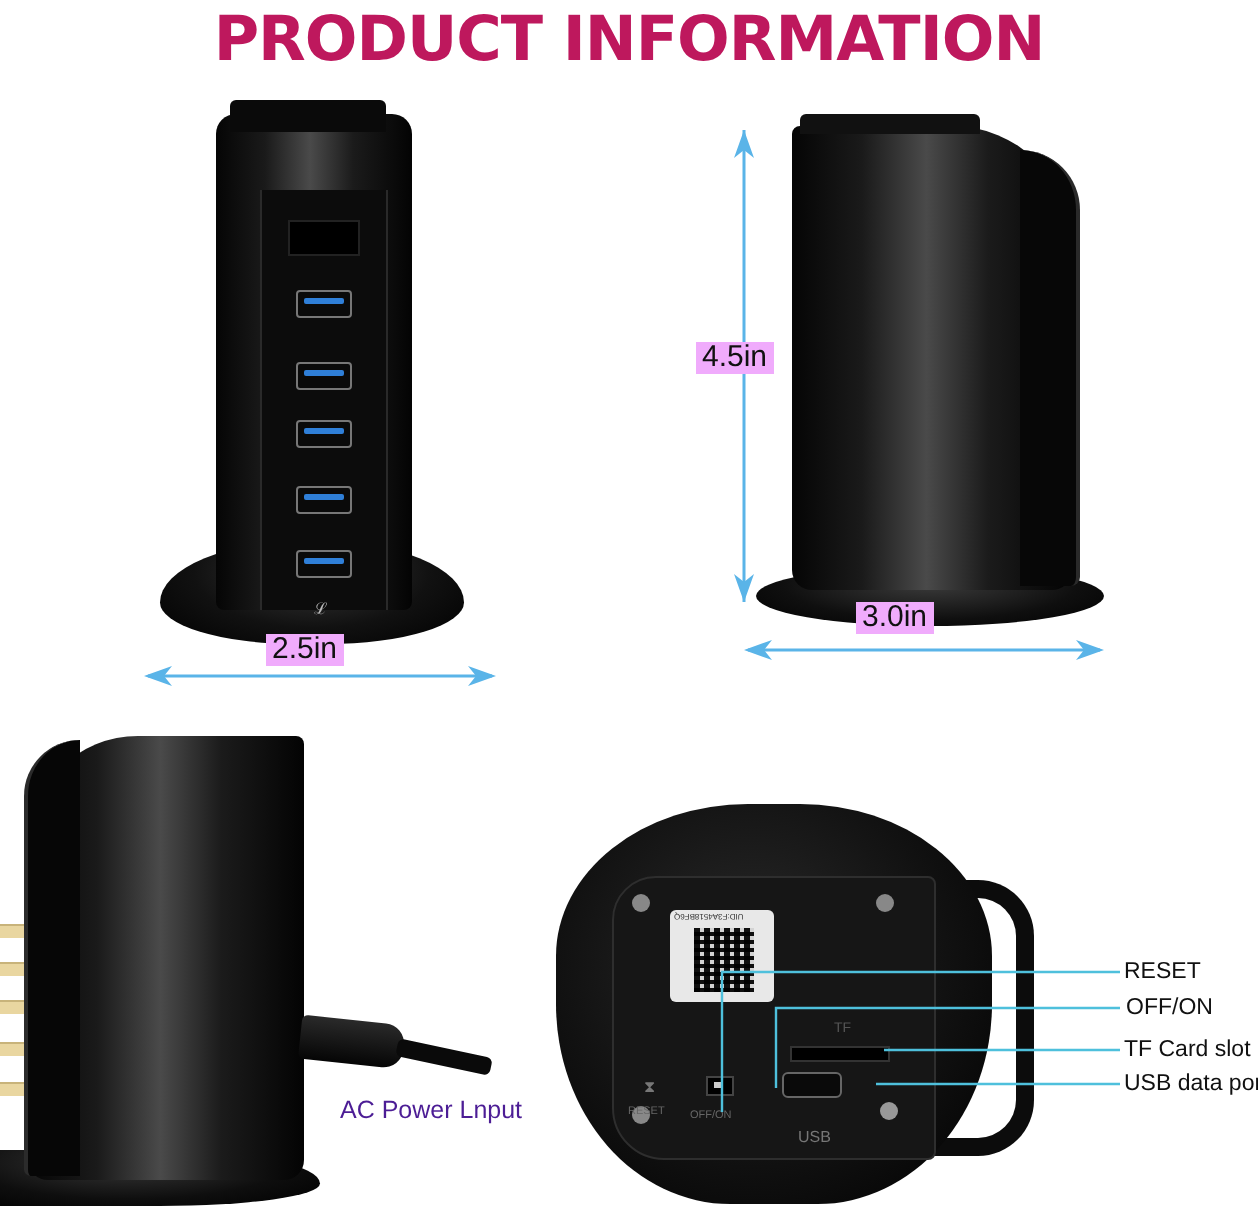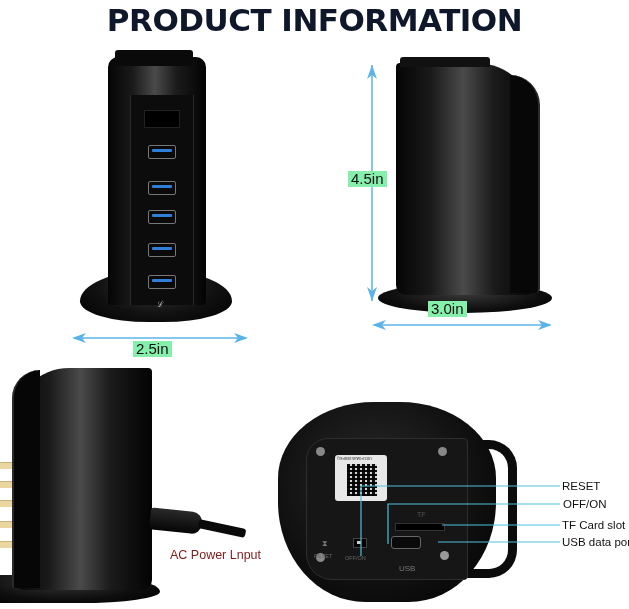--- a/index.html
+++ b/index.html
@@ -1,29 +1,29 @@
 <!DOCTYPE html>
 <html><head>
 <meta charset="utf-8">
 <style>
   html, body { margin:0; padding:0; background:#ffffff; }
   body { width:629px; height:609px; position:relative; overflow:hidden; font-family:"Liberation Sans", sans-serif; }
   .abs { position:absolute; }
   .title { left:0; top:2px; width:629px; text-align:center; font-family:"DejaVu Sans", sans-serif; font-weight:bold; font-size:31px; letter-spacing:-0.5px; }
-  .dim-text { font-size:15px; color:#111; background:#86efac; padding:0 3px; line-height:16px; }
+  .dim-text { font-size:15px; color:#111; background:#f0abfc; padding:0 3px; line-height:16px; }
   .callout-text { font-size:11.5px; color:#111; line-height:13px; white-space:nowrap; }
   .black-gloss { background:linear-gradient(90deg,#050505 0%,#1a1a1a 25%,#4a4a4a 48%,#1b1b1b 70%,#030303 100%); }
   .usb { position:absolute; left:17px; width:28px; height:14px; border:1.5px solid #777; border-radius:2px; background:#0a0a0a; box-sizing:border-box; }
   .usb::after { content:""; position:absolute; left:3px; right:3px; top:3px; height:3px; background:#2f7fd8; border-radius:1px; }
   .pin { position:absolute; left:0; width:14px; height:6px; background:#e9d6a0; border-top:1px solid #c8b37a; }
 </style>
 </head>
 <body>
 
-<div class="abs title" style="color:#0f172a;">PRODUCT INFORMATION</div>
+<div class="abs title" style="color:#be185d;">PRODUCT INFORMATION</div>
 
 <div class="abs" style="left:60px; top:45px; width:200px; height:300px;">
 
   <div class="abs" style="left:20px; top:225px; width:152px; height:52px; border-radius:50% 50% 45% 45% / 60% 60% 40% 40%; background:radial-gradient(ellipse at 50% 30%,#3a3a3a 0%,#111 55%,#000 100%);"></div>
 
   <div class="abs black-gloss" style="left:48px; top:12px; width:98px; height:248px; border-radius:10px 10px 4px 4px;"></div>
   <div class="abs" style="left:55px; top:5px; width:78px; height:16px; background:#0a0a0a; border-radius:3px 3px 0 0;"></div>
 
   <div class="abs" style="left:70px; top:50px; width:62px; height:210px; background:#0c0c0c; border-left:1px solid #2a2a2a; border-right:1px solid #2a2a2a;">
     <div class="abs" style="left:13px; top:15px; width:34px; height:16px; background:#000; border:1px solid #222;"></div>
@@ -33,21 +33,21 @@
     <div class="usb" style="top:148px;"></div>
     <div class="usb" style="top:180px;"></div>
     <div class="abs" style="left:26px; top:203px; font-size:8px; color:#bbb;">ℒ</div>
   </div>
 
   <svg class="abs" style="left:0; top:285px;" width="200" height="16">
     <line x1="14" y1="8" x2="186" y2="8" stroke="#5ab4e8" stroke-width="1.5"></line>
     <polygon points="12,8 26,3 22,8 26,13" fill="#5ab4e8"></polygon>
     <polygon points="188,8 174,3 178,8 174,13" fill="#5ab4e8"></polygon>
   </svg>
-  <div class="abs dim-text" style="left:73px; top:296px;">2.5in</div>
+  <div class="abs dim-text" style="left:73px; top:272px;">2.5in</div>
 </div>
 
 <div class="abs" style="left:330px; top:45px; width:240px; height:300px;">
   <div class="abs" style="left:48px; top:238px; width:174px; height:30px; border-radius:50%; background:radial-gradient(ellipse at 50% 30%,#3b3b3b 0%,#0f0f0f 60%,#000 100%);"></div>
   <div class="abs black-gloss" style="left:66px; top:18px; width:140px; height:232px; border-radius:4px 60px 10px 10px;"></div>
   <div class="abs" style="left:70px; top:12px; width:90px; height:10px; background:#111; border-radius:3px 3px 0 0;"></div>
   <div class="abs" style="left:180px; top:30px; width:28px; height:218px; background:#070707; border-radius:0 40px 6px 0; border-right:2px solid #2a2a2a;"></div>
 
   <svg class="abs" style="left:34px; top:18px;" width="16" height="240">
     <line x1="8" y1="2" x2="8" y2="238" stroke="#5ab4e8" stroke-width="1.5"></line>
@@ -72,21 +72,21 @@
   <div class="pin" style="top:161px;"></div>
   <div class="pin" style="top:181px;"></div>
 
   <div class="abs" style="left:0; top:215px; width:160px; height:28px; border-radius:0 50% 50% 0 / 0 60% 40% 0; background:radial-gradient(ellipse at 40% 20%,#3a3a3a 0%,#0e0e0e 60%,#000 100%);"></div>
 
   <div class="abs black-gloss" style="left:14px; top:8px; width:138px; height:222px; border-radius:55px 4px 10px 10px;"></div>
   <div class="abs" style="left:12px; top:10px; width:26px; height:218px; background:#060606; border-radius:50px 0 0 6px; border-left:2px solid #2b2b2b;"></div>
 
   <div class="abs" style="left:150px; top:150px; width:52px; height:22px; background:linear-gradient(180deg,#2a2a2a,#050505); border-radius:3px 10px 10px 3px; transform:rotate(6deg);"></div>
   <div class="abs" style="left:198px; top:164px; width:48px; height:9px; background:#0a0a0a; transform:rotate(12deg); border-radius:3px;"></div>
-  <div class="abs" style="left:170px; top:188px; font-size:12.5px; color:#7f1d1d; white-space:nowrap;">AC Power Lnput</div>
+  <div class="abs" style="left:170px; top:188px; font-size:12.5px; color:#4c1d95; white-space:nowrap;">AC Power Lnput</div>
 </div>
 
 <div class="abs" style="left:270px; top:380px; width:359px; height:229px;">
 
   <div class="abs" style="left:176px; top:60px; width:62px; height:120px; border:9px solid #0c0c0c; border-left:none; border-radius:0 28px 28px 0;"></div>
 
   <div class="abs" style="left:8px; top:22px; width:218px; height:200px; border-radius:44% 44% 40% 40% / 38% 38% 50% 50%; background:radial-gradient(ellipse at 45% 40%,#2a2a2a 0%,#121212 55%,#000 100%);"></div>
 
   <div class="abs" style="left:36px; top:58px; width:160px; height:140px; background:#161616; border:1px solid #2e2e2e; border-radius:22px 4px 4px 26px;">
     <div class="abs" style="left:9px; top:8px; width:9px; height:9px; border-radius:50%; background:#888;"></div>

